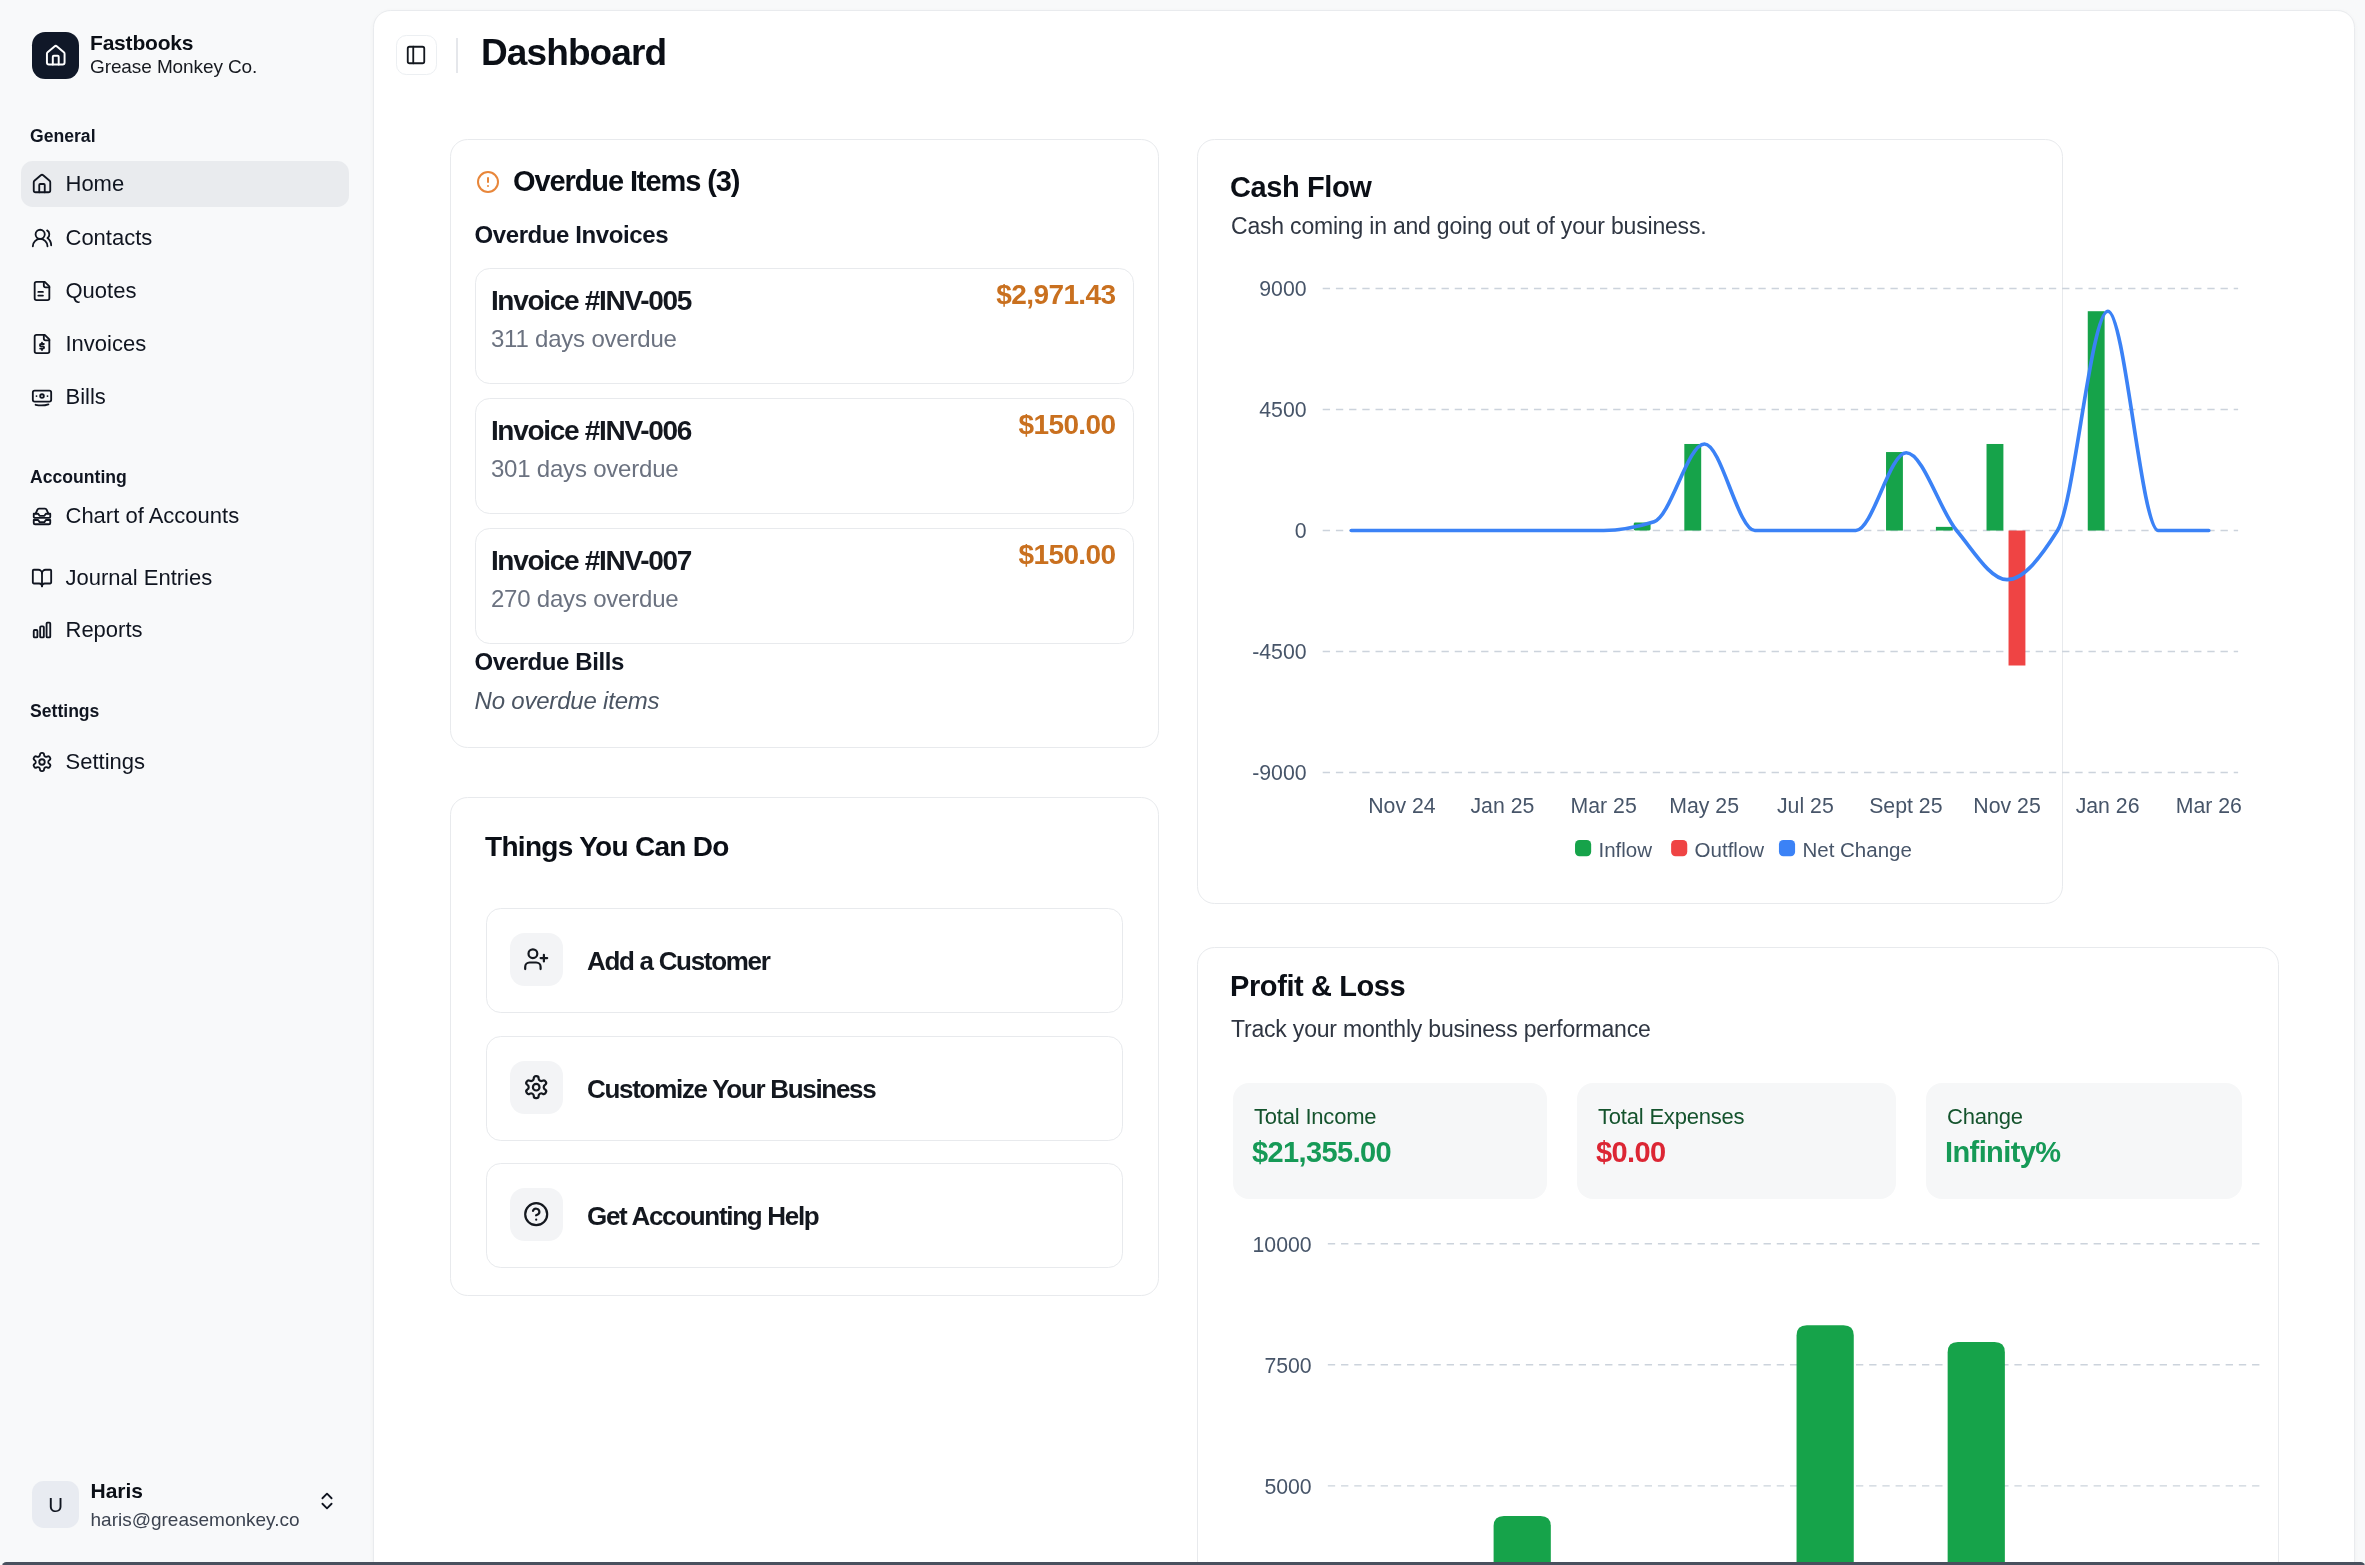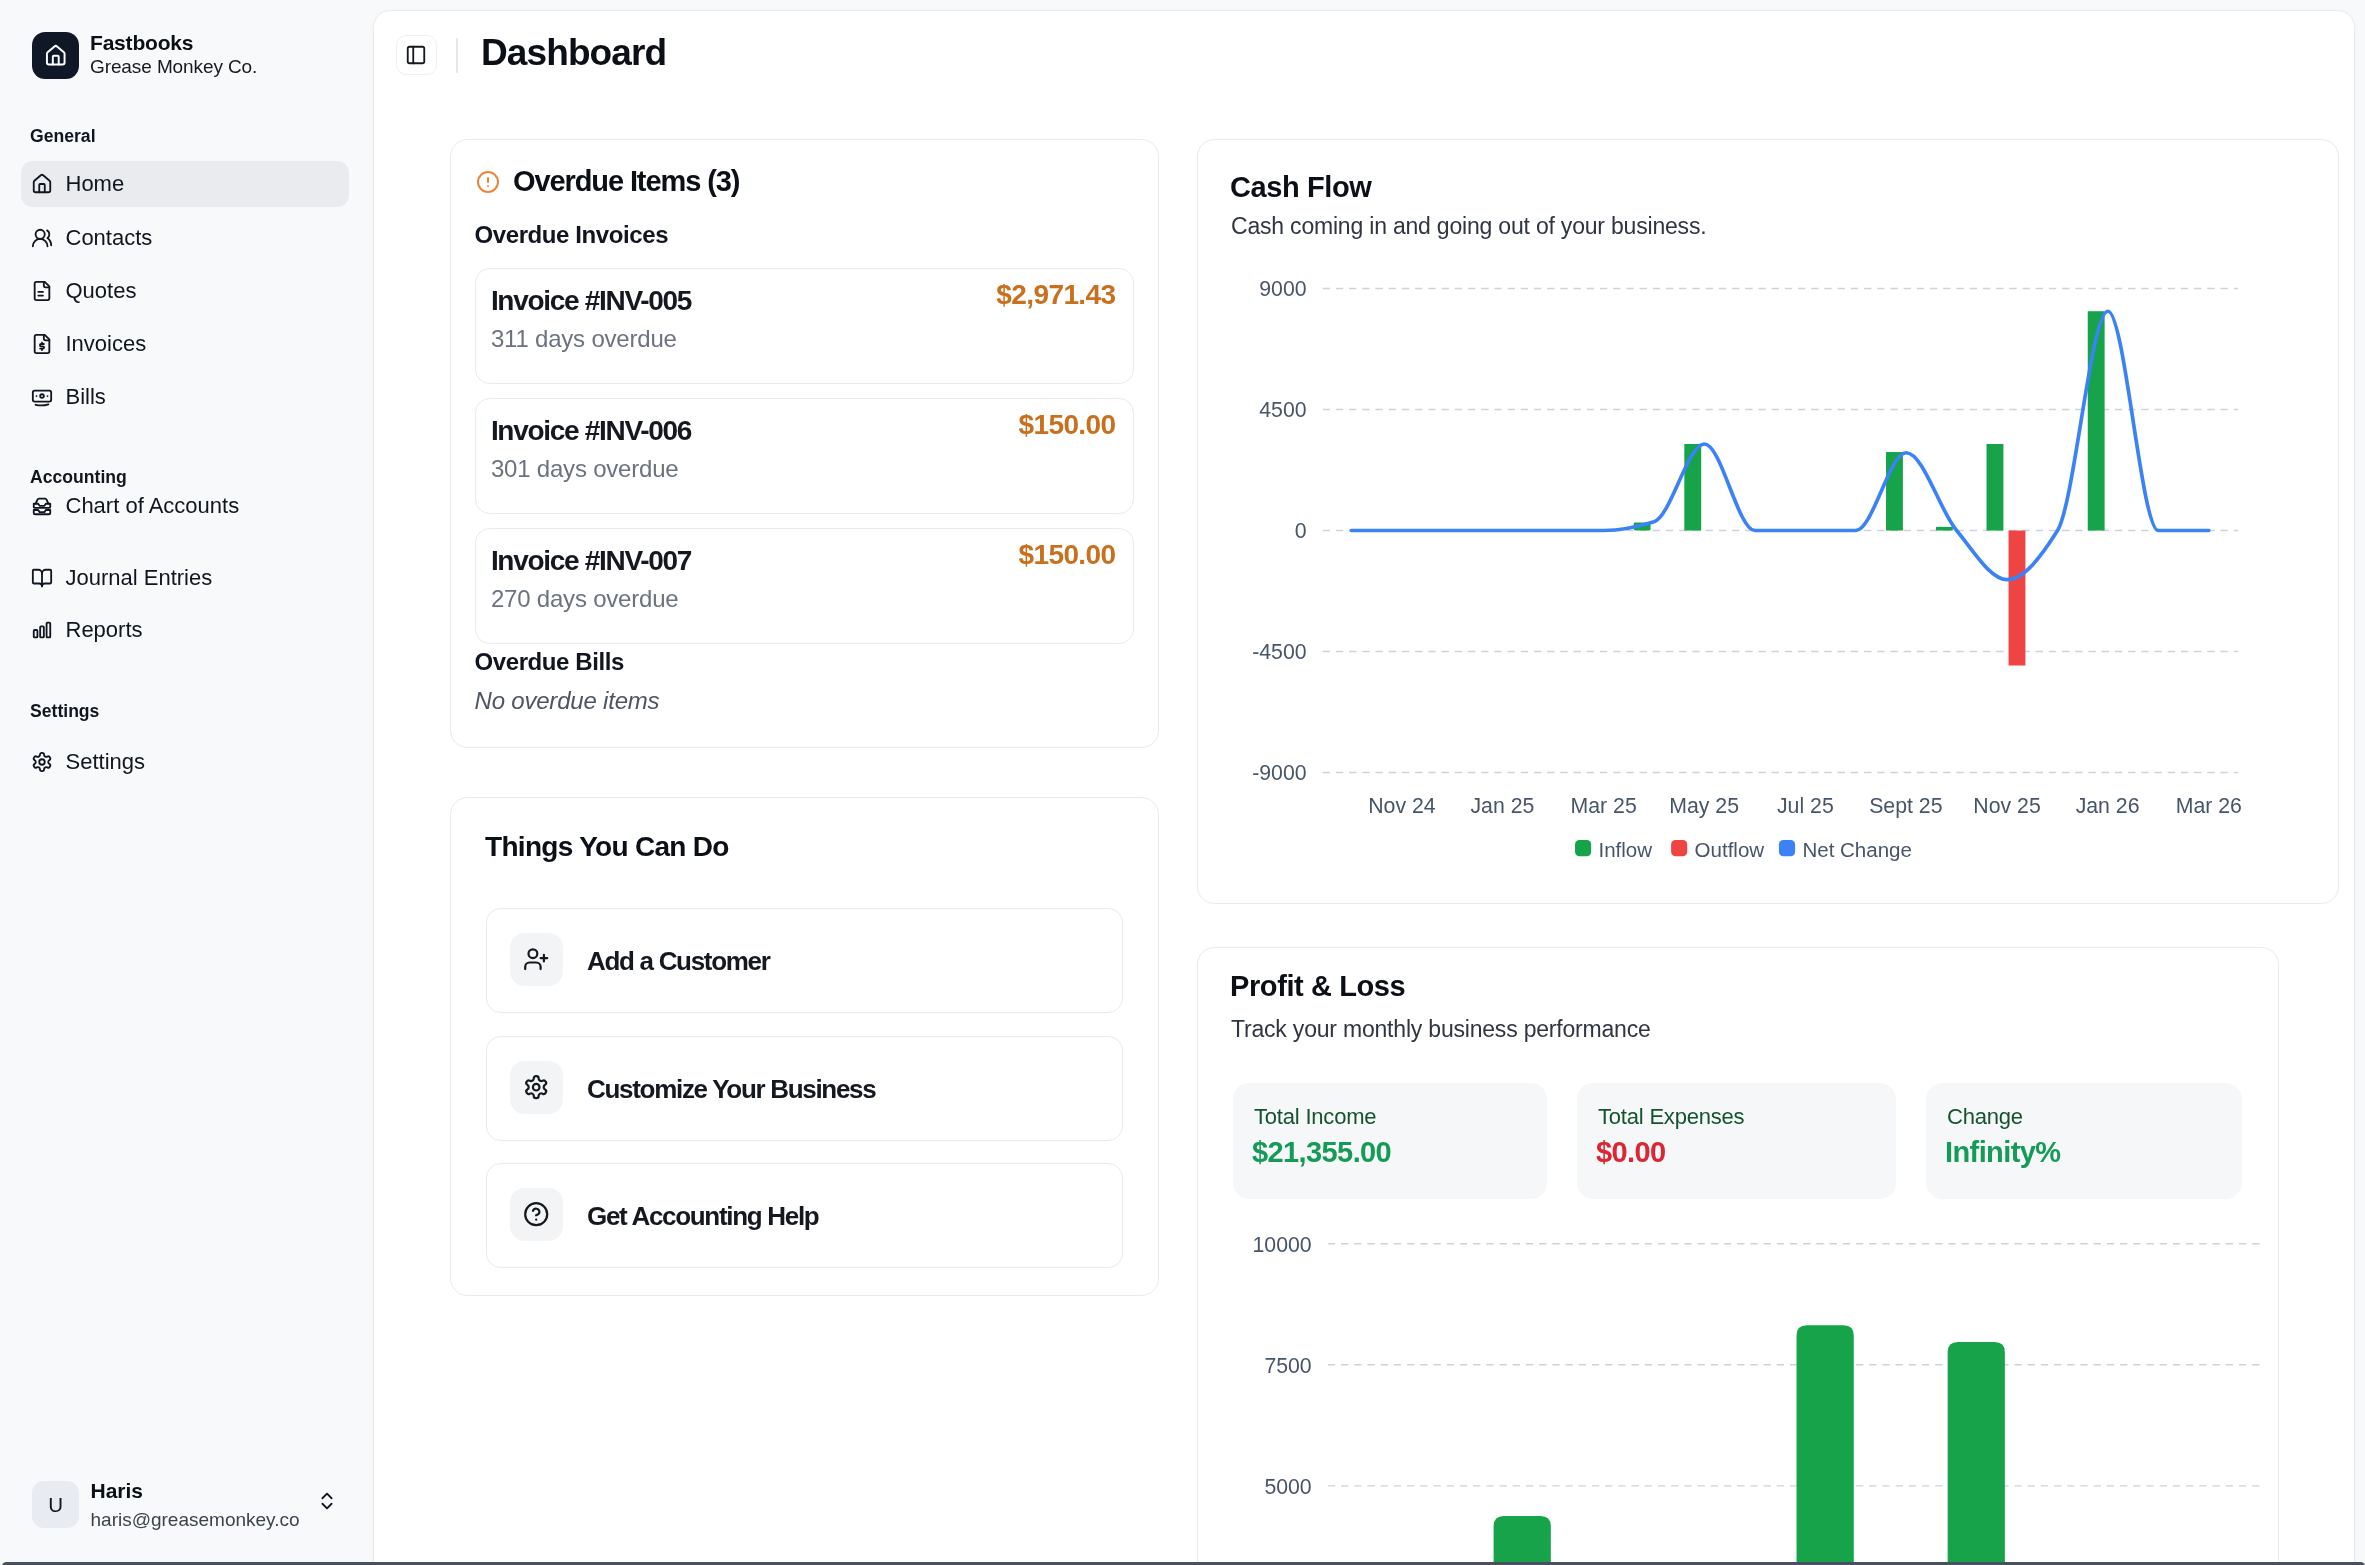--- a/index.html
+++ b/index.html
@@ -116,21 +116,21 @@
           <circle cx="12" cy="11" r="2"></circle>
           <path d="M6 11h.01"></path>
           <path d="M18 11h.01"></path>
           <path d="M5 20.5c4.5 1 9.5 1 14-.5"></path>
       </svg>
       <span class="lbl">Bills</span>
     </div>
 
     <div class="grouplabel" style="top:467px;">Accounting</div>
 
-    <div class="nav-item" style="top:483px;">
+    <div class="nav-item" style="top:493px;">
       <svg width="22" height="22" viewBox="0 0 24 24" fill="none" stroke="#101520" stroke-width="2" stroke-linecap="round" stroke-linejoin="round">
         <path d="M5.2 9.2 6.9 5.2A2 2 0 0 1 8.7 4h6.6a2 2 0 0 1 1.8 1.2l1.7 4"></path>
         <path d="M3 9.5h4.8l1.6 2.3h5.2l1.6-2.3H21v3.2a1.4 1.4 0 0 1-1.4 1.4H4.4A1.4 1.4 0 0 1 3 12.7Z"></path>
         <path d="M3 16.4h4.8l1.6 2.3h5.2l1.6-2.3H21v3.2a1.4 1.4 0 0 1-1.4 1.4H4.4A1.4 1.4 0 0 1 3 19.6Z"></path>
       </svg>
       <span class="lbl">Chart of Accounts</span>
     </div>
     <div class="nav-item" style="top:555px;">
       <svg width="22" height="22" viewBox="0 0 24 24" fill="none" stroke="#101520" stroke-width="2" stroke-linecap="round" stroke-linejoin="round">
         <path d="M12 7v14"></path>
@@ -237,21 +237,21 @@
           <svg width="26.4" height="26.4" viewBox="0 0 24 24" fill="none" stroke="#14181f" stroke-width="2" stroke-linecap="round" stroke-linejoin="round">
             <circle cx="12" cy="12" r="10"></circle>
               <path d="M9.09 9a3 3 0 0 1 5.83 1c0 2-3 3-3 3"></path>
               <path d="M12 17h.01"></path>
           </svg>
         </div>
         <div class="act-lbl">Get Accounting Help</div>
       </div>
     </div>
 
-    <div class="card" id="card-cash" style="left:823px;top:128px;width:1142px;height:765px;">
+    <div class="card" id="card-cash" style="left:823px;top:128px;width:866px;height:765px;">
       <div class="card-title" style="left:32px;top:31px;">Cash Flow</div>
       <div class="card-sub" style="left:33px;top:73px;">Cash coming in and going out of your business.</div>
       <svg class="abs" style="left:0;top:0;" width="1079" height="762" viewBox="0 0 1471 1038" id="cashflow-svg">
         <g stroke="#ccd3dc" stroke-width="2" stroke-dasharray="10 8">
           <line x1="170" y1="202" x2="1418" y2="202"></line>
           <line x1="170" y1="367" x2="1418" y2="367"></line>
           <line x1="170" y1="532" x2="1418" y2="532"></line>
           <line x1="170" y1="697" x2="1418" y2="697"></line>
           <line x1="170" y1="862" x2="1418" y2="862"></line>
         </g>

